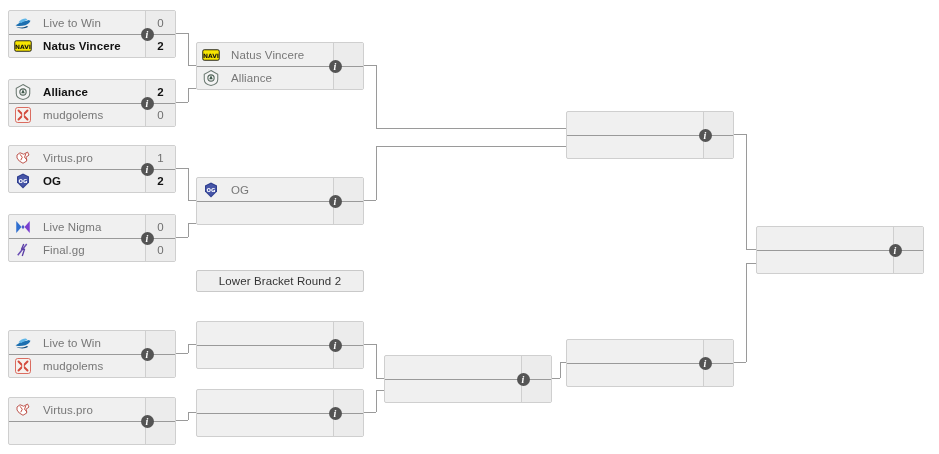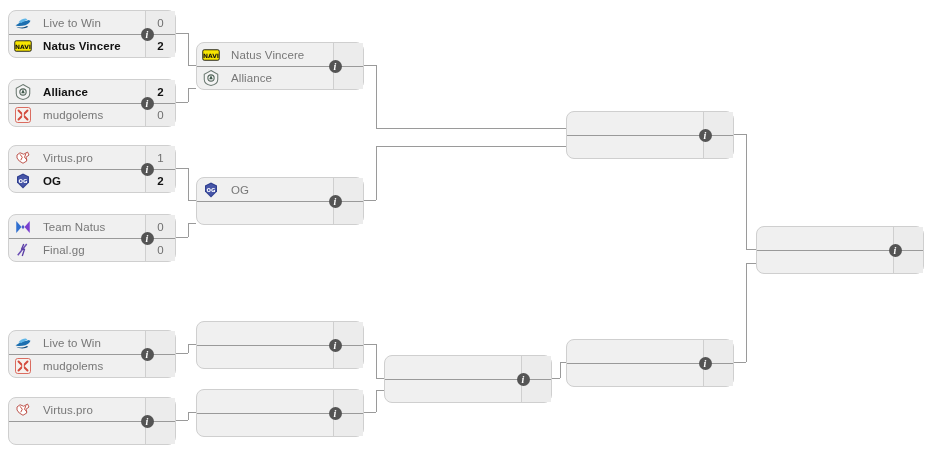--- a/index.html
+++ b/index.html
@@ -15,21 +15,21 @@
   .lineh,.linev{position:absolute;background:#9a9a9a;}
   .lineh{height:1px;}
   .linev{width:1px;}
 
   
   .match{
     position:absolute;
     box-sizing:border-box;
     border:1px solid #cfcfcf;
     background:#f0f0f0;
-    border-radius:8px;
+    border-radius:2px;
     overflow:visible;
   }
   .row{
     position:relative;
     display:flex;align-items:center;
     height:23px;
     box-sizing:border-box;
   }
   .match .row+.row{border-top:1px solid #9a9a9a;}
   .logo{
@@ -202,21 +202,21 @@
     </div>
     <div class="match" style="left: 8px; top: 214px; width: 168px;">
       <div class="row">
         <span class="logo">
           <svg width="18" height="18" viewBox="0 0 24 24">
             <path d="M3 4v16l7-8z" fill="#2f6fd0"></path>
             <path d="M21 4v16l-7-8z" fill="#7a3fd0"></path>
             <path d="M10 12l2-3 2 3-2 3z" fill="#4a57c8"></path>
           </svg>
         </span>
-        <span class="tname">Team Natus</span>
+        <span class="tname">Live Nigma</span>
         <span class="score">0</span>
       </div>
       <div class="row">
         <span class="logo">
           <svg width="18" height="18" viewBox="0 0 24 24">
             <path d="M5 19L17 4" stroke="#6b4fb5" stroke-width="2" fill="none"></path>
             <path d="M13 4l-3 7h4l-3 9" fill="none" stroke="#5b3fa5" stroke-width="1.8" stroke-linejoin="round"></path>
           </svg>
         </span>
         <span class="tname">Final.gg</span>
@@ -381,13 +381,14 @@
         <span class="tname"></span>
         <span class="score empty"></span>
       </div>
       <div class="row">
         <span class="logo"></span>
         <span class="tname"></span>
         <span class="score empty"></span>
       </div>
       <span class="info" style="left: 131.5px; top: 16.5px;">i</span>
     </div>
+    <div class="roundlabel" style="left: 196px; top: 270px; width: 168px;">Lower Bracket Round 2</div>
   </div>
 
 </body></html>

